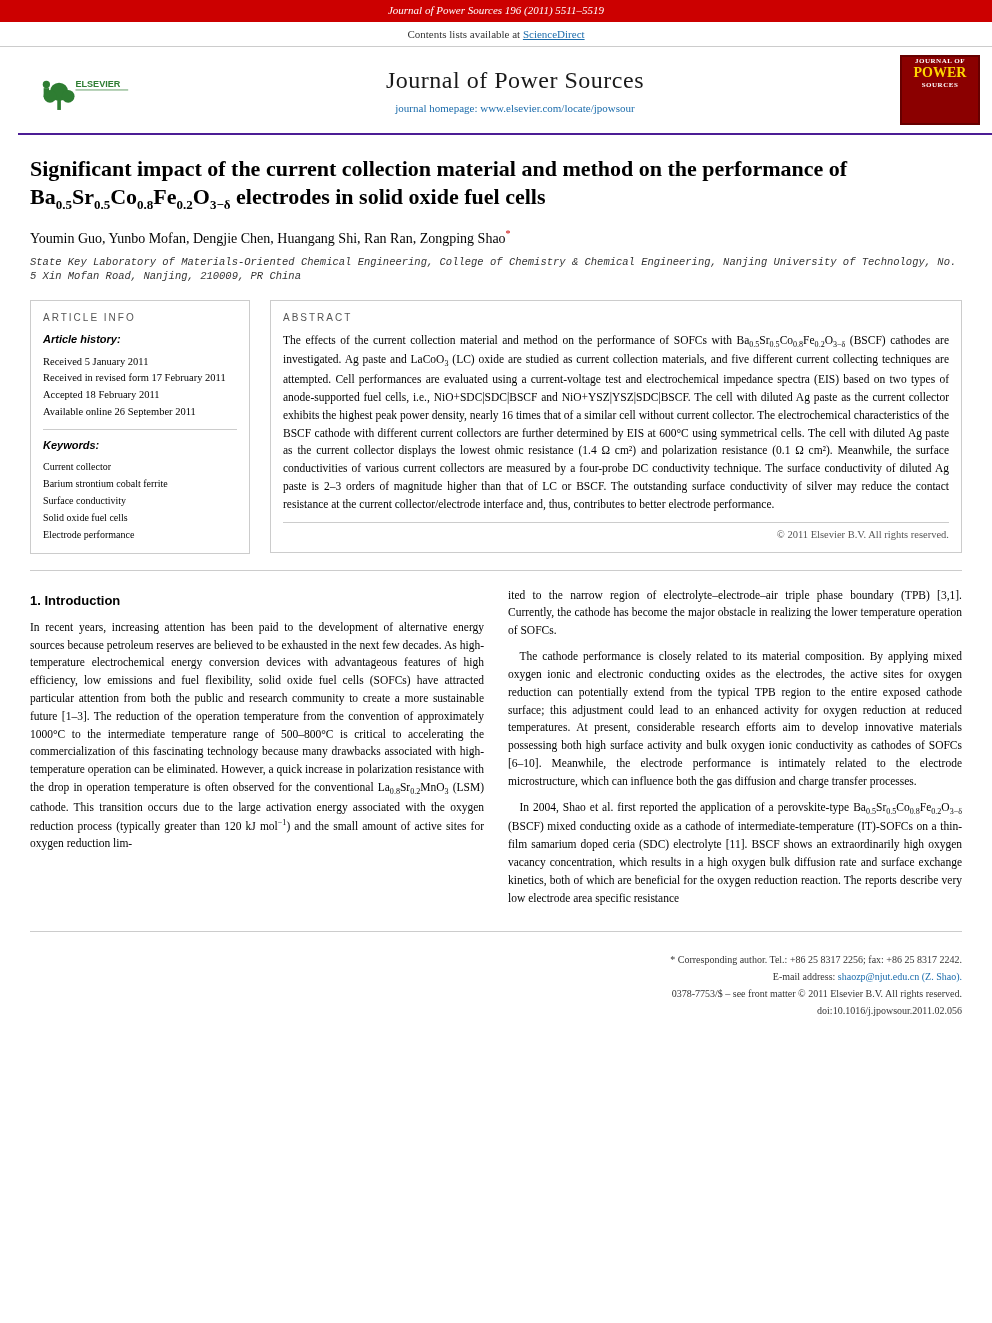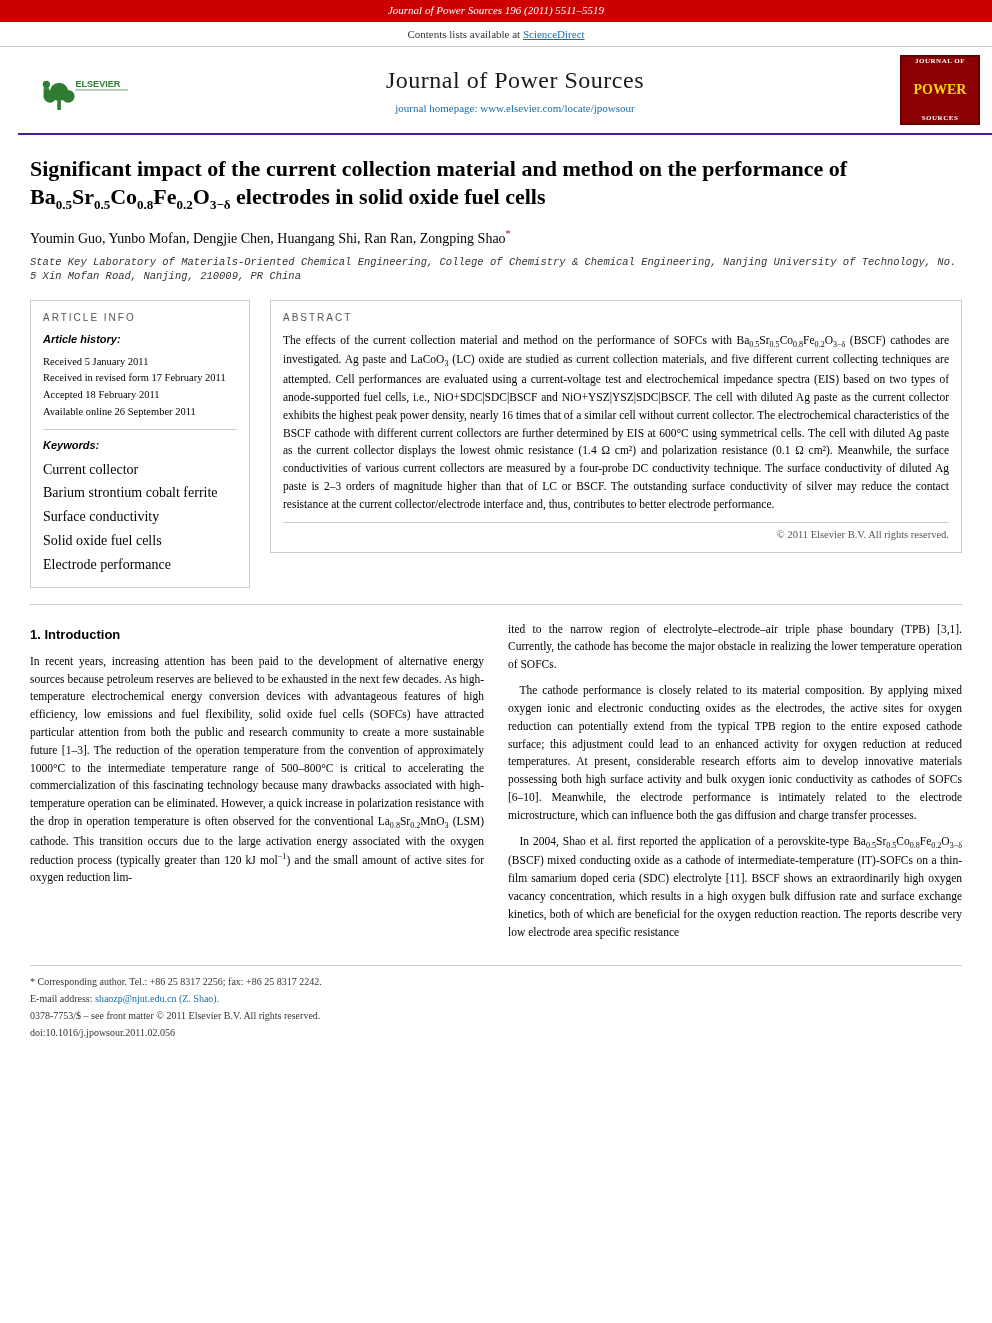--- a/index.html
+++ b/index.html
@@ -89,21 +89,21 @@
     }
 
     
     .power-logo-box {
       width: 82px;
       height: 70px;
       background: #8b0000;
       display: flex;
       flex-direction: column;
       align-items: center;
-      justify-content: space-between;
+      justify-content: flex-start;
       color: #fff;
       font-size: 8px;
       font-weight: bold;
       text-align: center;
       border: 2px solid #600;
     }
     .power-logo-box .pwr-title {
       font-size: 7px;
       letter-spacing: 0.5px;
       line-height: 1.2;
@@ -199,21 +199,21 @@
     }
     .keywords-section h3 {
       font-size: 11px;
       font-style: italic;
       font-weight: bold;
       margin-bottom: 4px;
       font-family: Arial, sans-serif;
     }
     .keywords-section ul {
       list-style: none;
-      font-size: 14px;
+      font-size: 10px;
       line-height: 1.7;
     }
 
     
     .abstract-section {
       border: 1px solid #ccc;
       padding: 10px 12px;
     }
     .abstract-section p {
       font-size: 11.5px;
@@ -262,24 +262,25 @@
       text-indent: 0;
     }
     .body-col p + p {
       text-indent: 1em;
     }
 
     
     .footer-section {
       border-top: 1px solid #ccc;
       margin-top: 16px;
-      padding-top: 8px;
+      padding-top: 20px;
       font-size: 10px;
       line-height: 1.5;
       color: #333;
+      text-align: right;
     }
     .footer-section p {
       margin-bottom: 2px;
     }
 
     
     sup { font-size: 0.7em; vertical-align: super; }
     sub { font-size: 0.7em; vertical-align: sub; }
 
     .star { color: #c00; }

